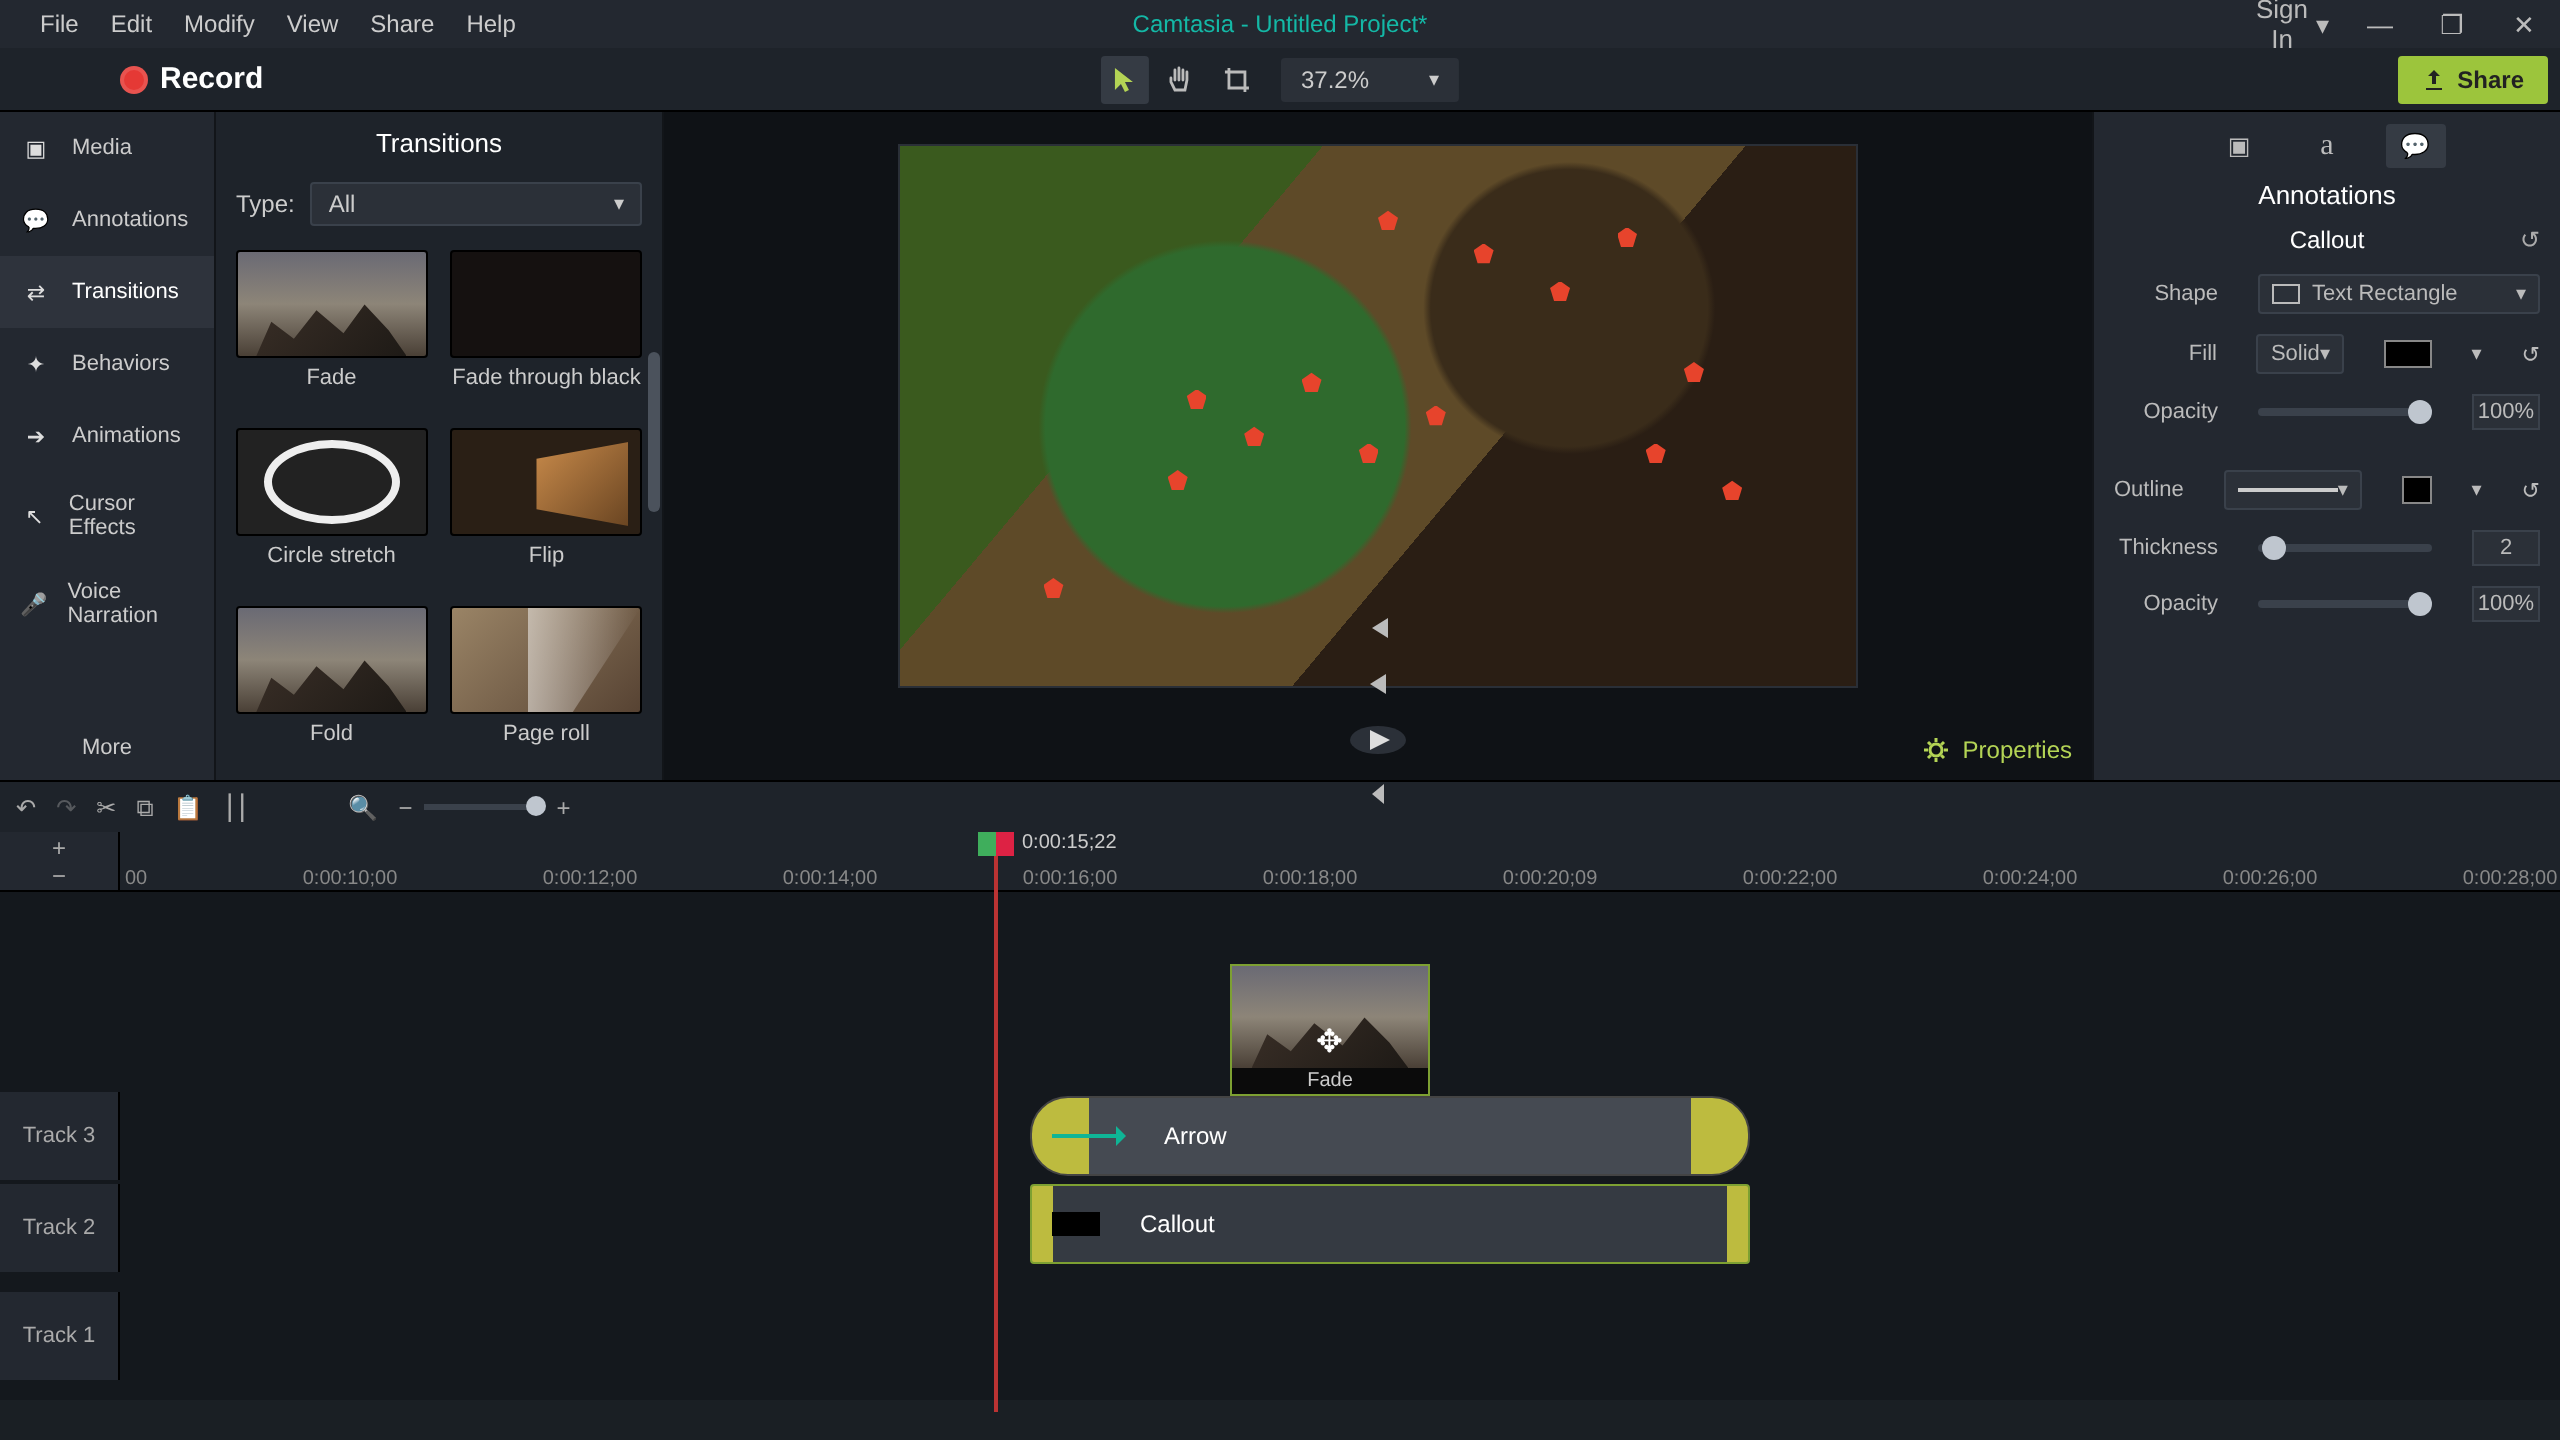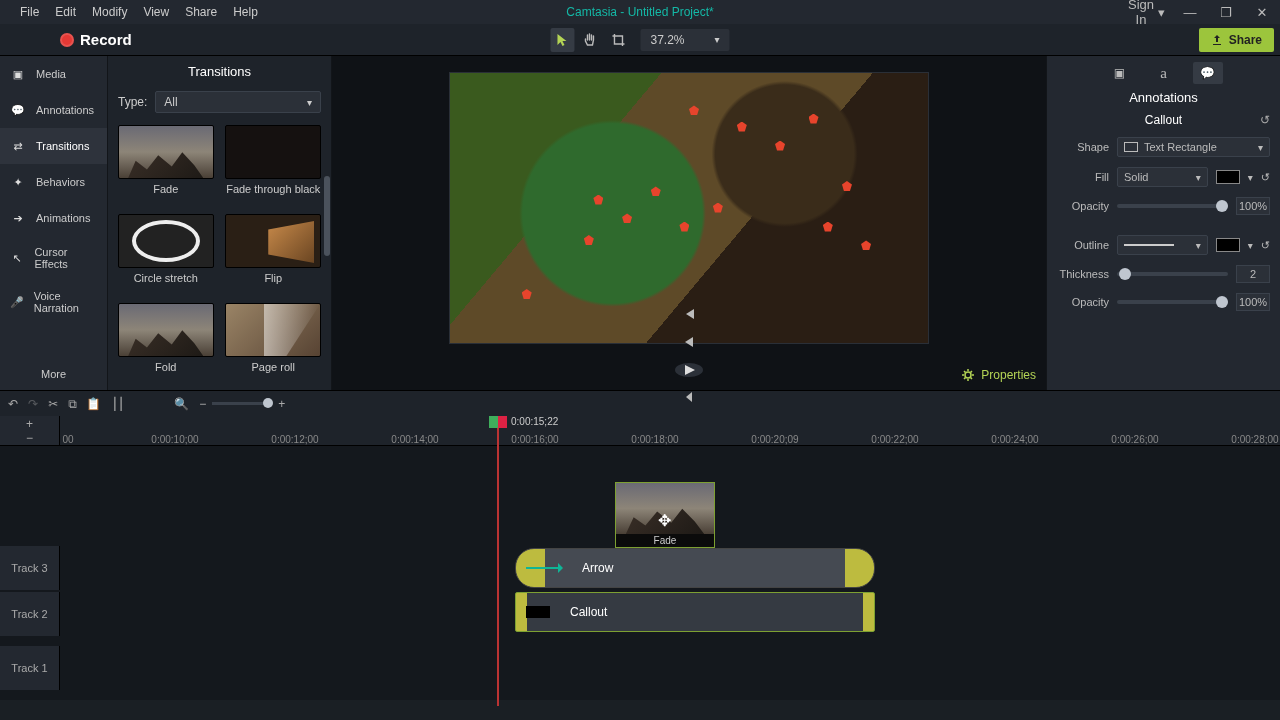--- a/index.html
+++ b/index.html
@@ -69,21 +69,21 @@
 .canvas-img .leaf { position:absolute; width:10px; height:10px; background:#e7442c; clip-path:polygon(50% 0,100% 35%,80% 100%,20% 100%,0 35%); }
 
 
 .props-panel { width: 234px; background: #232830; border-left: 1px solid #121519; padding: 6px 10px; }
 .prop-tabs { display:flex; gap: 14px; justify-content:center; margin-bottom:6px;}
 .prop-tab { width: 30px; height: 22px; display:flex; align-items:center; justify-content:center; cursor:pointer; border-radius:2px; color:#bbb;}
 .prop-tab.active { background:#353b44; color:#fff; }
 .prop-h1 { text-align:center; color:#fff; font-size:13px; margin:4px 0 8px; }
 .prop-h2 { display:flex; align-items:center; justify-content:center; position:relative; color:#fff; margin-bottom:10px;}
 .prop-h2 .reset { position:absolute; right:0; cursor:pointer; color:#aaa; }
-.prop-row { display:flex; align-items:center; gap:8px; margin-bottom:10px; font-size:11px; color:#bbb;}
+.prop-row { display:flex; align-items:center; gap:20px; margin-bottom:10px; font-size:11px; color:#bbb;}
 .prop-row .lbl { width:52px; text-align:right; }
 .prop-row .sel { flex:1; height:20px; background:#2b3038; border:1px solid #3a414b; border-radius:2px; display:flex; align-items:center; padding:0 6px; justify-content:space-between; cursor:pointer;}
 .swatch { width:24px; height:14px; background:#000; border:1px solid #888; cursor:pointer; }
 .slider { flex:1; height:4px; background:#3a414b; position:relative; border-radius:2px;}
 .slider .knob { position:absolute; top:-4px; width:12px; height:12px; background:#bfc6cf; border-radius:50%; cursor:grab;}
 .valbox { width:34px; height:18px; background:#2b3038; border:1px solid #3a414b; text-align:center; line-height:16px; font-size:11px;}
 
 
 .playback { height: 30px; display:flex; align-items:center; justify-content:center; gap:14px; position:relative;flex-direction:column;}
 .play-ico { color:#bbb; cursor:pointer; display:flex; align-items:center;}

